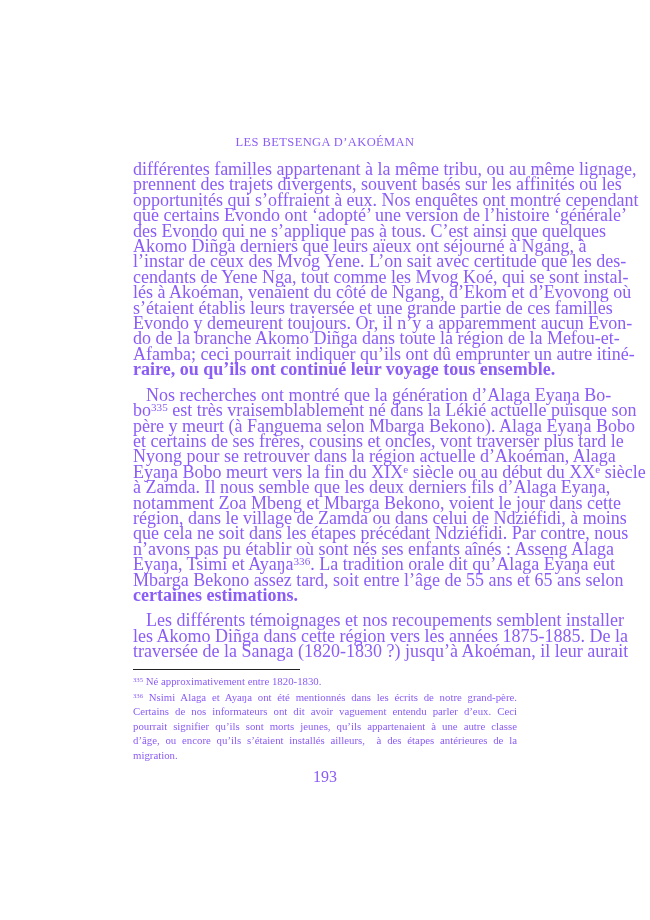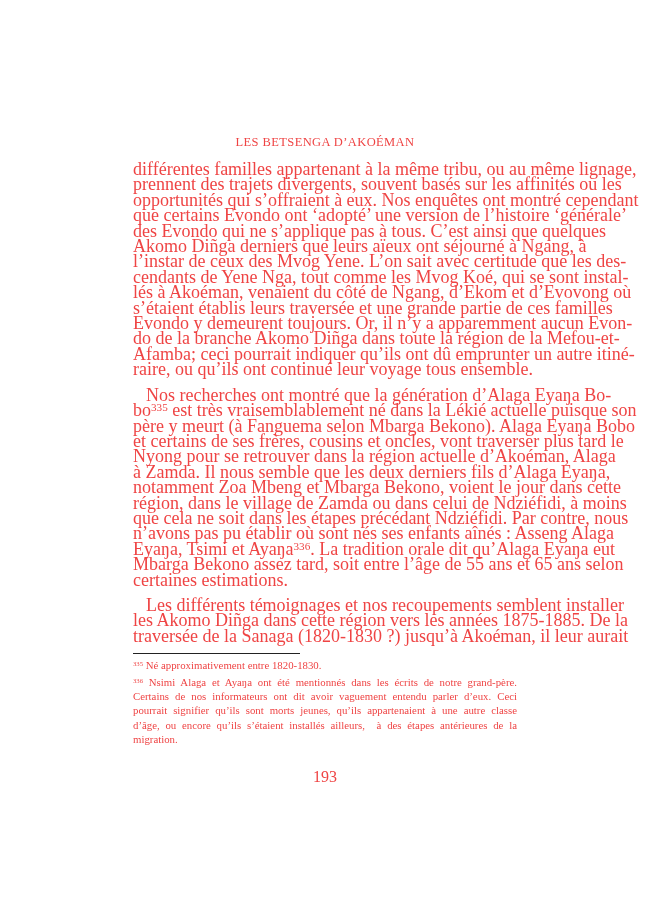--- a/index.html
+++ b/index.html
@@ -3,21 +3,21 @@
 <meta charset="utf-8">
 <style>
   * { margin: 0; padding: 0; box-sizing: border-box; }
   html, body { background: #ffffff; }
   .page {
     position: relative;
     width: 650px;
     height: 920px;
     background: #ffffff;
     font-family: "Liberation Serif", serif;
-    color: #ef4444;
+    color: #8b5cf6;
     overflow: hidden;
   }
   .content {
     position: absolute;
     left: 133px;
     top: 136px;
     width: 384px;
   }
   .running-header {
     font-size: 12.5px;
@@ -28,21 +28,21 @@
   }
   .body-text { margin-top: 13px; }
   .para { font-size: 18px; }
   .para + .para { margin-top: 10px; }
   .line {
     line-height: 15.4px;
     white-space: nowrap;
     text-align: left;
     text-align-last: justify;
   }
-  .line.last { text-align-last: left; }
+  .line.last { text-align-last: left; font-weight: bold; }
   .para.indent .line:first-child { text-indent: 13px; }
   sup {
     font-size: 0.62em;
     line-height: 0;
     vertical-align: baseline;
     position: relative;
     top: -0.45em;
   }
   .footnote-sep {
     margin-top: 9px;
@@ -90,20 +90,21 @@
           <div class="line">do de la branche Akomo Diñga dans toute la région de la Mefou-et-</div>
           <div class="line">Afamba; ceci pourrait indiquer qu’ils ont dû emprunter un autre itiné-</div>
           <div class="line last">raire, ou qu’ils ont continué leur voyage tous ensemble.</div>
         </div>
         <div class="para indent">
           <div class="line">Nos recherches ont montré que la génération d’Alaga Eyaŋa Bo-</div>
           <div class="line">bo<sup>335</sup> est très vraisemblablement né dans la Lékié actuelle puisque son</div>
           <div class="line">père y meurt (à Fanguema selon Mbarga Bekono). Alaga Eyaŋa Bobo</div>
           <div class="line">et certains de ses frères, cousins et oncles, vont traverser plus tard le</div>
           <div class="line">Nyong pour se retrouver dans la région actuelle d’Akoéman, Alaga</div>
+          <div class="line">Eyaŋa Bobo meurt vers la fin du XIX<sup>e</sup> siècle ou au début du XX<sup>e</sup> siècle</div>
           <div class="line">à Zamda. Il nous semble que les deux derniers fils d’Alaga Eyaŋa,</div>
           <div class="line">notamment Zoa Mbeng et Mbarga Bekono, voient le jour dans cette</div>
           <div class="line">région, dans le village de Zamda ou dans celui de Ndziéfidi, à moins</div>
           <div class="line">que cela ne soit dans les étapes précédant Ndziéfidi. Par contre, nous</div>
           <div class="line">n’avons pas pu établir où sont nés ses enfants aînés : Asseng Alaga</div>
           <div class="line">Eyaŋa, Tsimi et Ayaŋa<sup>336</sup>. La tradition orale dit qu’Alaga Eyaŋa eut</div>
           <div class="line">Mbarga Bekono assez tard, soit entre l’âge de 55 ans et 65 ans selon</div>
           <div class="line last">certaines estimations.</div>
         </div>
         <div class="para indent">

